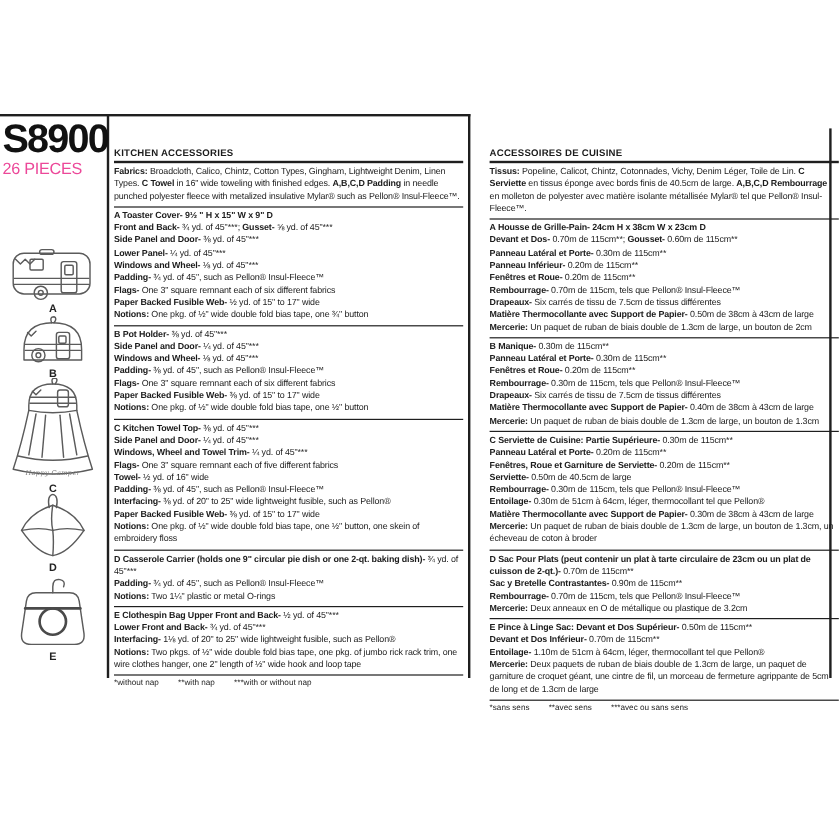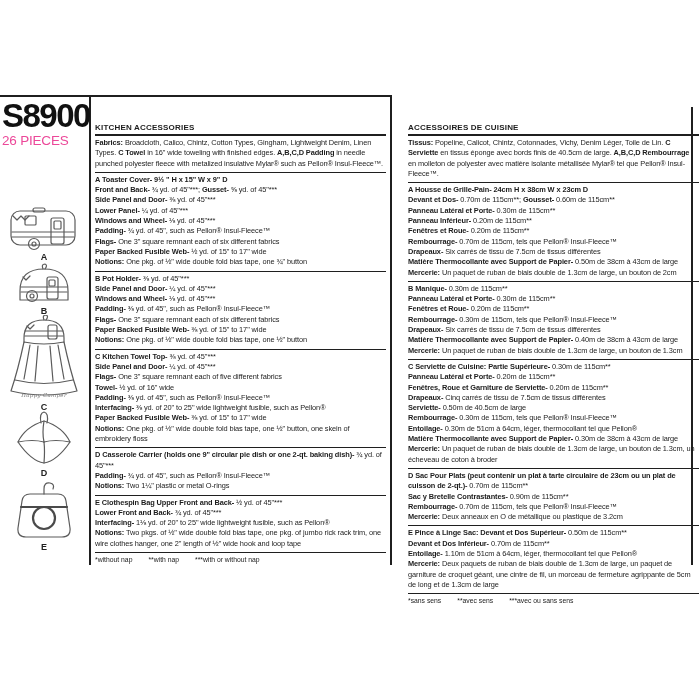--- a/index.html
+++ b/index.html
@@ -165,20 +165,21 @@
           <p class="line"><span class="b">Side Panel and Door-</span><span> ¼ yd. of 45"***</span></p>
           <p class="line"><span class="b">Windows and Wheel-</span><span> ⅛ yd. of 45"***</span></p>
           <p class="line"><span class="b">Padding-</span><span> ⅜ yd. of 45", such as Pellon® Insul-Fleece™</span></p>
           <p class="line"><span class="b">Flags-</span><span> One 3" square remnant each of six different fabrics</span></p>
           <p class="line"><span class="b">Paper Backed Fusible Web-</span><span> ⅜ yd. of 15" to 17" wide</span></p>
           <p class="line"><span class="b">Notions:</span><span> One pkg. of ½" wide double fold bias tape, one ½" button</span></p>
         </div>
         <div class="section">
           <p class="line"><span class="b">C Kitchen Towel Top-</span><span> ⅜ yd. of 45"***</span></p>
           <p class="line"><span class="b">Side Panel and Door-</span><span> ¼ yd. of 45"***</span></p>
+          <p class="line"><span class="b">Windows, Wheel and Towel Trim-</span><span> ¼ yd. of 45"***</span></p>
           <p class="line"><span class="b">Flags-</span><span> One 3" square remnant each of five different fabrics</span></p>
           <p class="line"><span class="b">Towel-</span><span> ½ yd. of 16" wide</span></p>
           <p class="line"><span class="b">Padding-</span><span> ⅜ yd. of 45", such as Pellon® Insul-Fleece™</span></p>
           <p class="line"><span class="b">Interfacing-</span><span> ⅜ yd. of 20" to 25" wide lightweight fusible, such as Pellon®</span></p>
           <p class="line"><span class="b">Paper Backed Fusible Web-</span><span> ⅜ yd. of 15" to 17" wide</span></p>
           <p class="line"><span class="b">Notions:</span><span> One pkg. of ½" wide double fold bias tape, one ½" button, one skein of embroidery floss</span></p>
         </div>
         <div class="section">
           <p class="line"><span class="b">D Casserole Carrier (holds one 9" circular pie dish or one 2-qt. baking dish)-</span><span> ¾ yd. of 45"***</span></p>
           <p class="line"><span class="b">Padding-</span><span> ¾ yd. of 45", such as Pellon® Insul-Fleece™</span></p>
@@ -215,21 +216,20 @@
           <p class="line"><span class="b">Fenêtres et Roue-</span><span> 0.20m de 115cm**</span></p>
           <p class="line"><span class="b">Rembourrage-</span><span> 0.30m de 115cm, tels que Pellon® Insul-Fleece™</span></p>
           <p class="line"><span class="b">Drapeaux-</span><span> Six carrés de tissu de 7.5cm de tissus différentes</span></p>
           <p class="line"><span class="b">Matière Thermocollante avec Support de Papier-</span><span> 0.40m de 38cm à 43cm de large</span></p>
           <p class="line"><span class="b">Mercerie:</span><span> Un paquet de ruban de biais double de 1.3cm de large, un bouton de 1.3cm</span></p>
         </div>
         <div class="section">
           <p class="line"><span class="b">C Serviette de Cuisine: Partie Supérieure-</span><span> 0.30m de 115cm**</span></p>
           <p class="line"><span class="b">Panneau Latéral et Porte-</span><span> 0.20m de 115cm**</span></p>
           <p class="line"><span class="b">Fenêtres, Roue et Garniture de Serviette-</span><span> 0.20m de 115cm**</span></p>
-          <p class="line"><span class="b">Drapeaux-</span><span> Cinq carrés de tissu de 7.5cm de tissus différentes</span></p>
           <p class="line"><span class="b">Serviette-</span><span> 0.50m de 40.5cm de large</span></p>
           <p class="line"><span class="b">Rembourrage-</span><span> 0.30m de 115cm, tels que Pellon® Insul-Fleece™</span></p>
           <p class="line"><span class="b">Entoilage-</span><span> 0.30m de 51cm à 64cm, léger, thermocollant tel que Pellon®</span></p>
           <p class="line"><span class="b">Matière Thermocollante avec Support de Papier-</span><span> 0.30m de 38cm à 43cm de large</span></p>
           <p class="line"><span class="b">Mercerie:</span><span> Un paquet de ruban de biais double de 1.3cm de large, un bouton de 1.3cm, un écheveau de coton à broder</span></p>
         </div>
         <div class="section">
           <p class="line"><span class="b">D Sac Pour Plats (peut contenir un plat à tarte circulaire de 23cm ou un plat de cuisson de 2-qt.)-</span><span> 0.70m de 115cm**</span></p>
           <p class="line"><span class="b">Sac y Bretelle Contrastantes-</span><span> 0.90m de 115cm**</span></p>
           <p class="line"><span class="b">Rembourrage-</span><span> 0.70m de 115cm, tels que Pellon® Insul-Fleece™</span></p>

